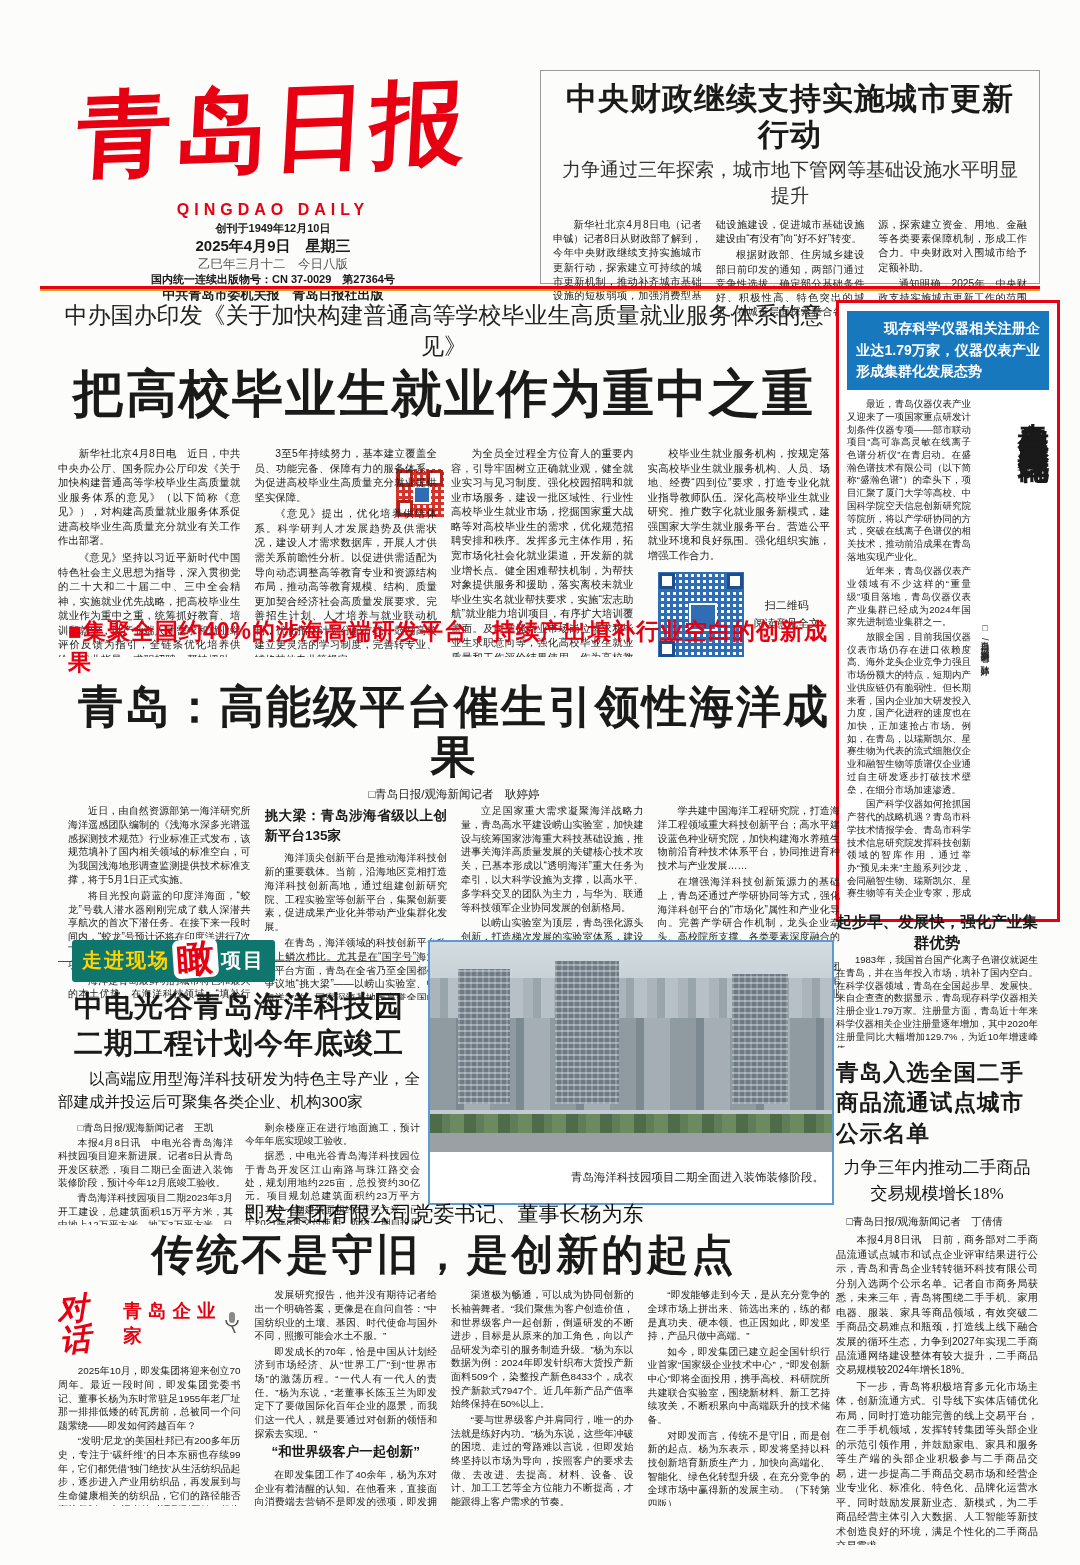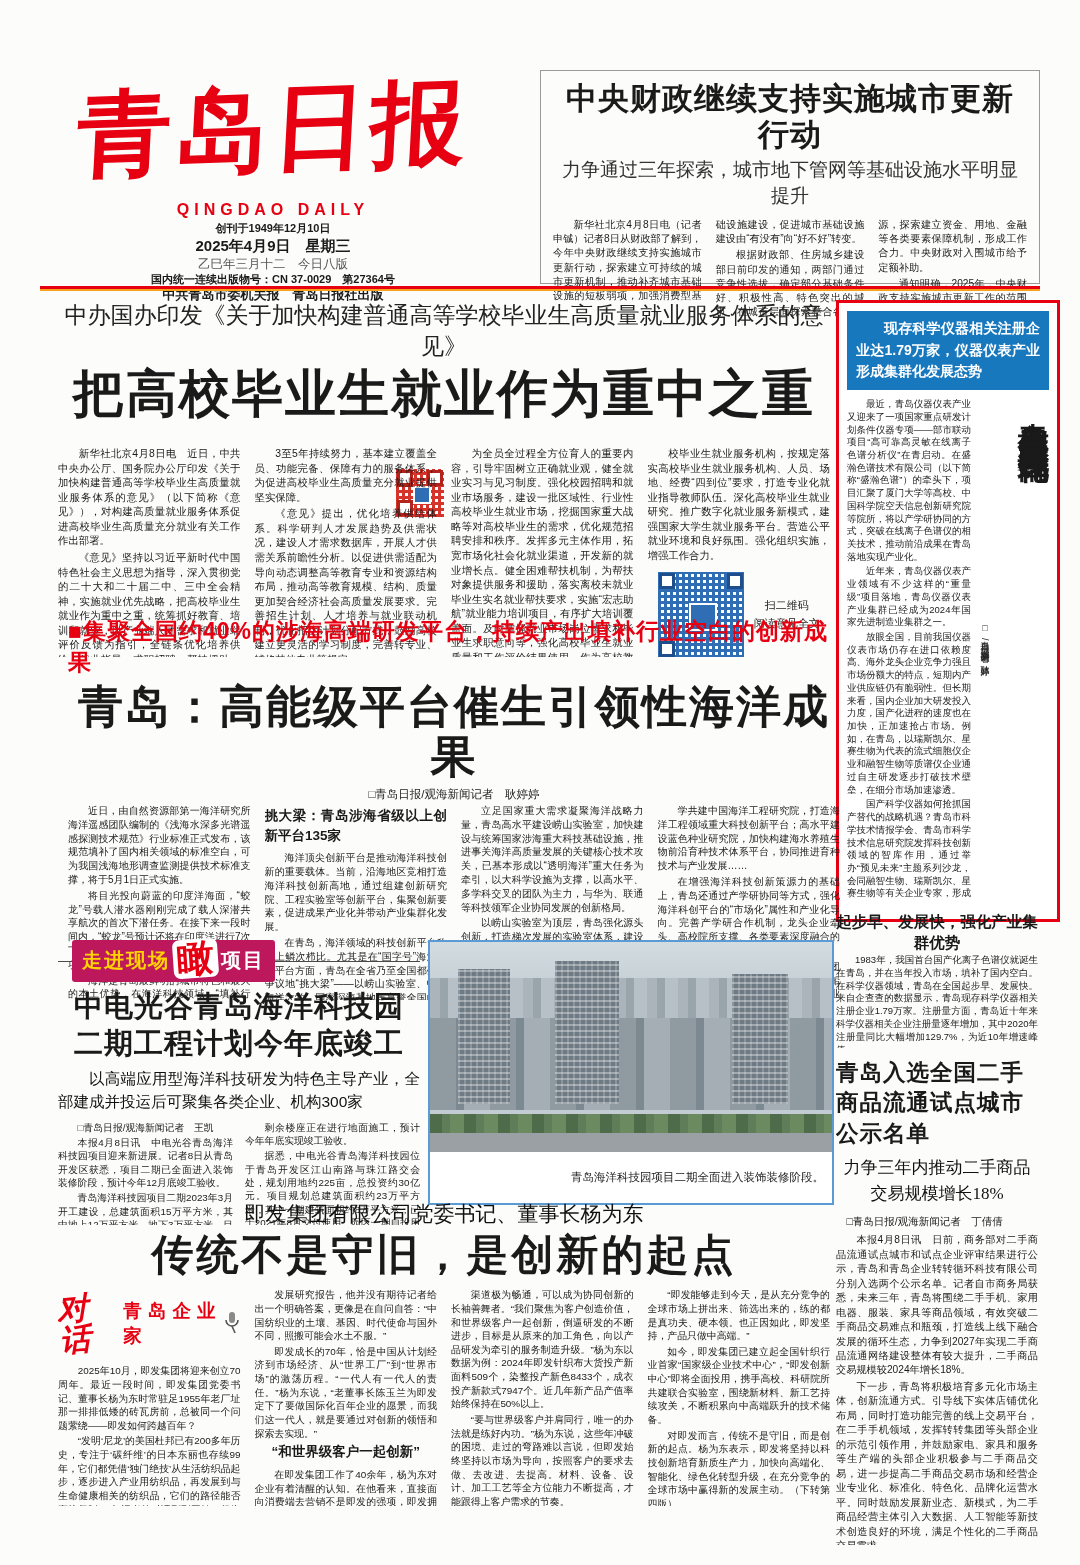--- a/index.html
+++ b/index.html
@@ -69,21 +69,21 @@
   .m-headline{font-size:45px;font-weight:900;text-align:center;letter-spacing:2px;line-height:1.1;margin-top:4px;}
   .byline{text-align:center;font-size:11.5px;color:#222;margin-top:6px;}
   .marine .cols{margin-top:2px;height:196px;}
   .marine .col{font-size:10px;line-height:1.38;}
   .col-subhead{font-weight:900;font-size:13.5px;line-height:1.45;margin:2px 0 6px 0;text-indent:0;}
   
   .project{position:absolute;left:58px;top:940px;width:362px;}
   .badge-row{display:flex;align-items:center;height:42px;}
   .rule-l{width:14px;height:1px;background:#4a4a4a;}
   .rule-r{flex:1;height:1px;background:#4a4a4a;}
-  .p-badge{background:#be185d;border-radius:3px;display:flex;align-items:center;padding:3px 10px;position:relative;}
+  .p-badge{background:#0f766e;border-radius:3px;display:flex;align-items:center;padding:3px 10px;position:relative;}
   .b1{color:#ffd400;font-weight:900;font-size:20px;letter-spacing:2px;}
   .b2{color:#e60012;font-weight:900;font-size:37px;line-height:0.95;background:#fff;border-radius:5px;
       margin:0 5px;padding:0 2px;transform:rotate(-4deg);position:relative;top:-2px;
       font-family:"Liberation Serif",serif;box-shadow:0 0 0 2px #fff;}
   .b3{color:#fff;font-weight:900;font-size:20px;letter-spacing:2px;}
   .p-headline{font-size:29px;font-weight:900;text-align:center;line-height:1.28;margin-top:6px;letter-spacing:1px;}
   .p-sub{font-size:15.5px;line-height:1.5;margin-top:5px;text-align:justify;text-indent:2em;color:#111;}
   .project .cols{margin-top:7px;height:104px;gap:12px;}
   .project .col{font-size:9.8px;line-height:1.36;}
   

